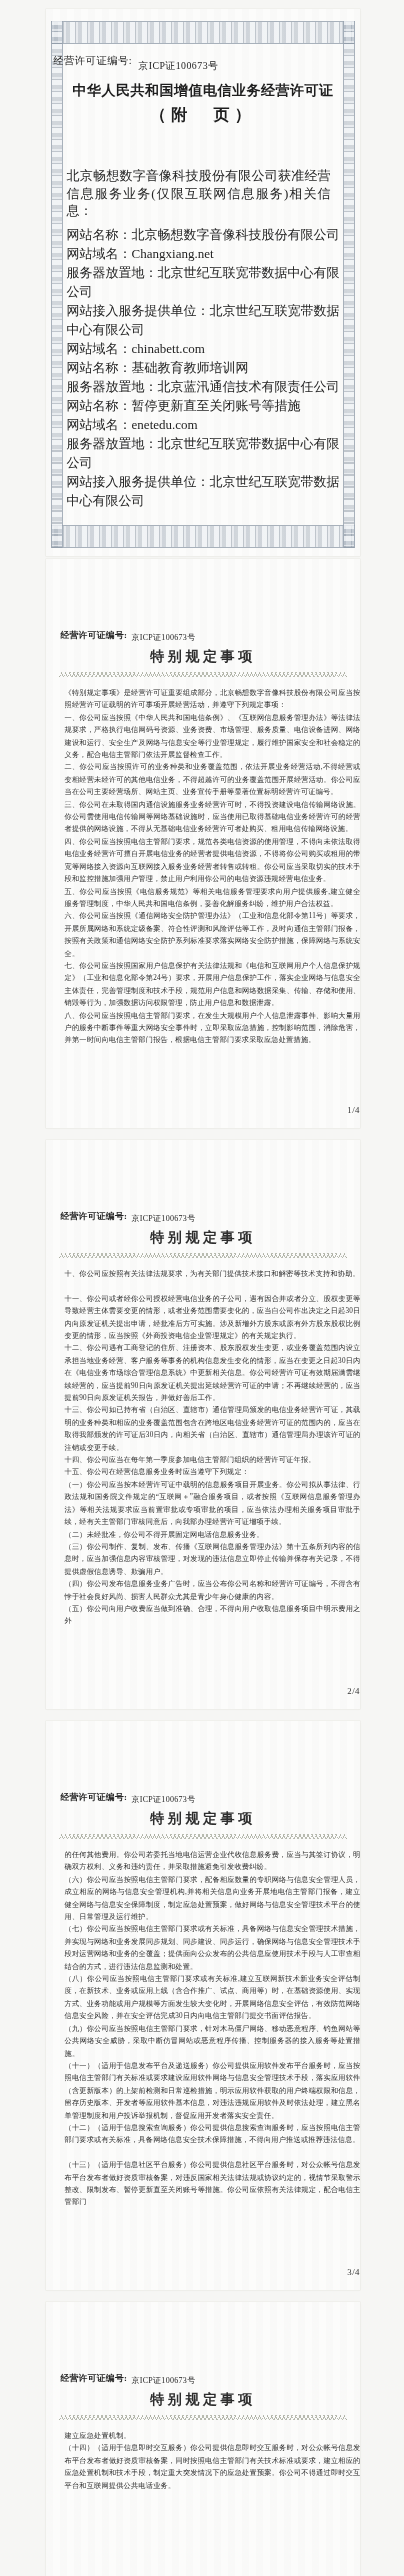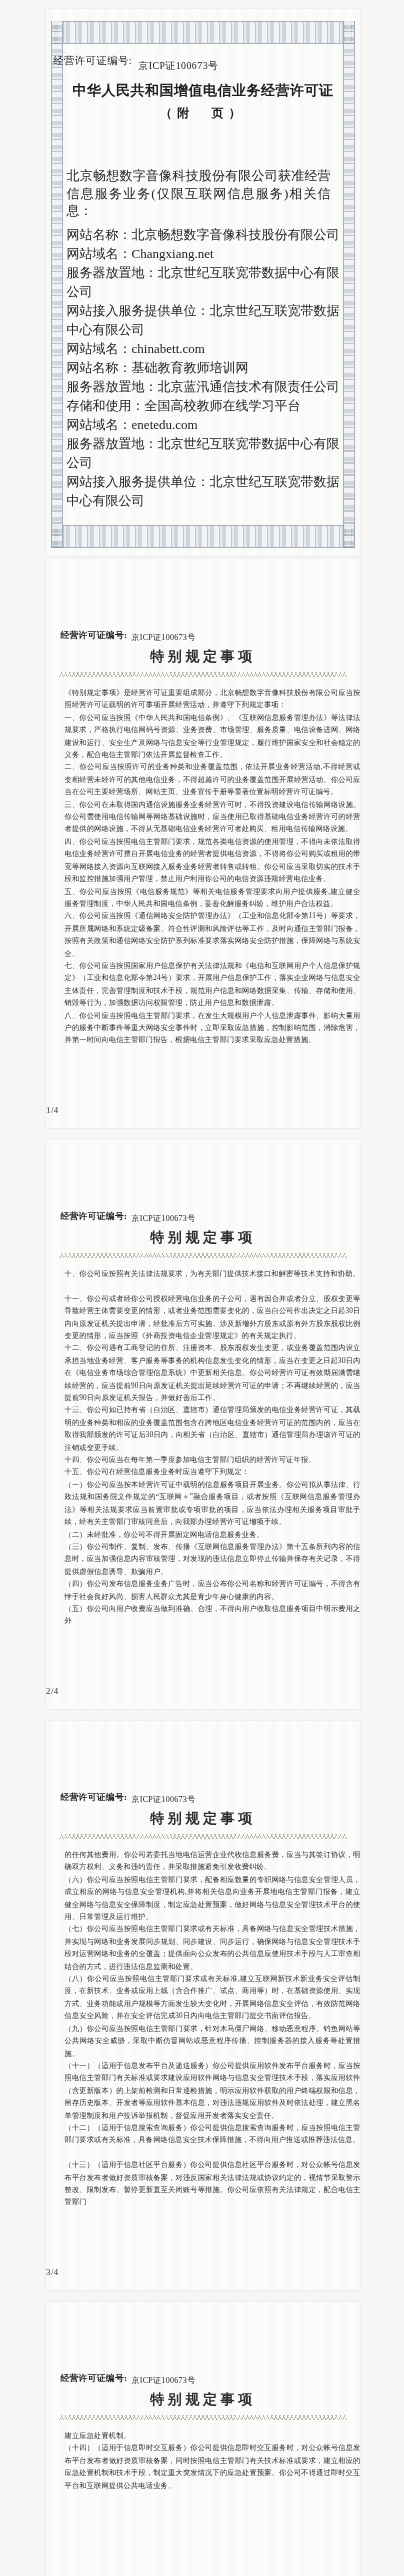--- a/index.html
+++ b/index.html
@@ -39,21 +39,21 @@
     display:flex;align-items:flex-start;
     font-size:10.3px;font-weight:500;letter-spacing:0.5px;color:#222;
   }
   .cover-no .val{margin:5.7px 0 0 6.2px;font-size:9.8px;letter-spacing:0.5px;}
   .cover-title{
     position:absolute;top:73px;left:0;width:100%;
     text-align:center;font-size:14px;font-weight:bold;letter-spacing:0.5px;color:#1e1e1e;
   }
   .cover-sub{
     position:absolute;top:96px;left:0;width:100%;
-    text-align:center;font-size:12px;font-weight:bold;letter-spacing:5.2px;color:#1e1e1e;
+    text-align:center;font-size:16px;font-weight:bold;letter-spacing:5.2px;color:#1e1e1e;
   }
   .cover-body{
     position:absolute;top:136px;left:20.6px;width:274px;
     font-size:13px;color:#232323;margin-top:22px;
   }
   .cover-intro{width:264px;line-height:17.5px;margin:0 0 5.2px 0;text-align:justify;}
   .cover-body .info-line{line-height:19px;width:273px;}
   
   .reg-no{
     position:absolute;top:71px;left:14.4px;
@@ -72,21 +72,21 @@
       repeating-linear-gradient(-63deg, rgba(148,152,136,.8) 0 0.8px, rgba(0,0,0,0) 0.8px 3.6px);
   }
   .reg-body{
     position:absolute;top:128px;left:18.5px;width:296px;
     font-size:7.2px;line-height:12.4px;letter-spacing:0.2px;
     text-align:justify;color:#2a2a2a;
   }
   .reg-body .para{margin:0;min-height:12.4px;}
   .page-number{
     position:absolute;bottom:13.4px;left:0;width:100%;
-    text-align:left;font-size:8.8px;letter-spacing:0.5px;color:#333;
+    text-align:right;font-size:8.8px;letter-spacing:0.5px;color:#333;
   }
   #sheet-reg1{top:559px;height:569px;}
   #sheet-reg2{top:1140px;height:569px;}
   #sheet-reg3{top:1721px;height:569px;}
   #sheet-reg4{top:2302px;height:569px;}
 </style>
 </head>
 <body>
 
 <div id="canvas">
@@ -108,21 +108,21 @@
     <div class="cover-body">
       <p class="cover-intro">北京畅想数字音像科技股份有限公司获准经营信息服务业务(仅限互联网信息服务)相关信息：</p>
       <div>
           <div class="info-line">网站名称：北京畅想数字音像科技股份有限公司</div>
           <div class="info-line">网站域名：Changxiang.net</div>
           <div class="info-line">服务器放置地：北京世纪互联宽带数据中心有限公司</div>
           <div class="info-line">网站接入服务提供单位：北京世纪互联宽带数据中心有限公司</div>
           <div class="info-line">网站域名：chinabett.com</div>
           <div class="info-line">网站名称：基础教育教师培训网</div>
           <div class="info-line">服务器放置地：北京蓝汛通信技术有限责任公司</div>
-          <div class="info-line">存储和使用：全国高校教师在线学习平台</div>
+          <div class="info-line">网站名称：暂停更新直至关闭账号等措施</div>
           <div class="info-line">网站域名：enetedu.com</div>
           <div class="info-line">服务器放置地：北京世纪互联宽带数据中心有限公司</div>
           <div class="info-line">网站接入服务提供单位：北京世纪互联宽带数据中心有限公司</div>
         </div>
     </div>
   </div>
 
   <div class="sheet" id="sheet-reg1">
     <div class="reg-no">
       <span>经营许可证编号:</span>

